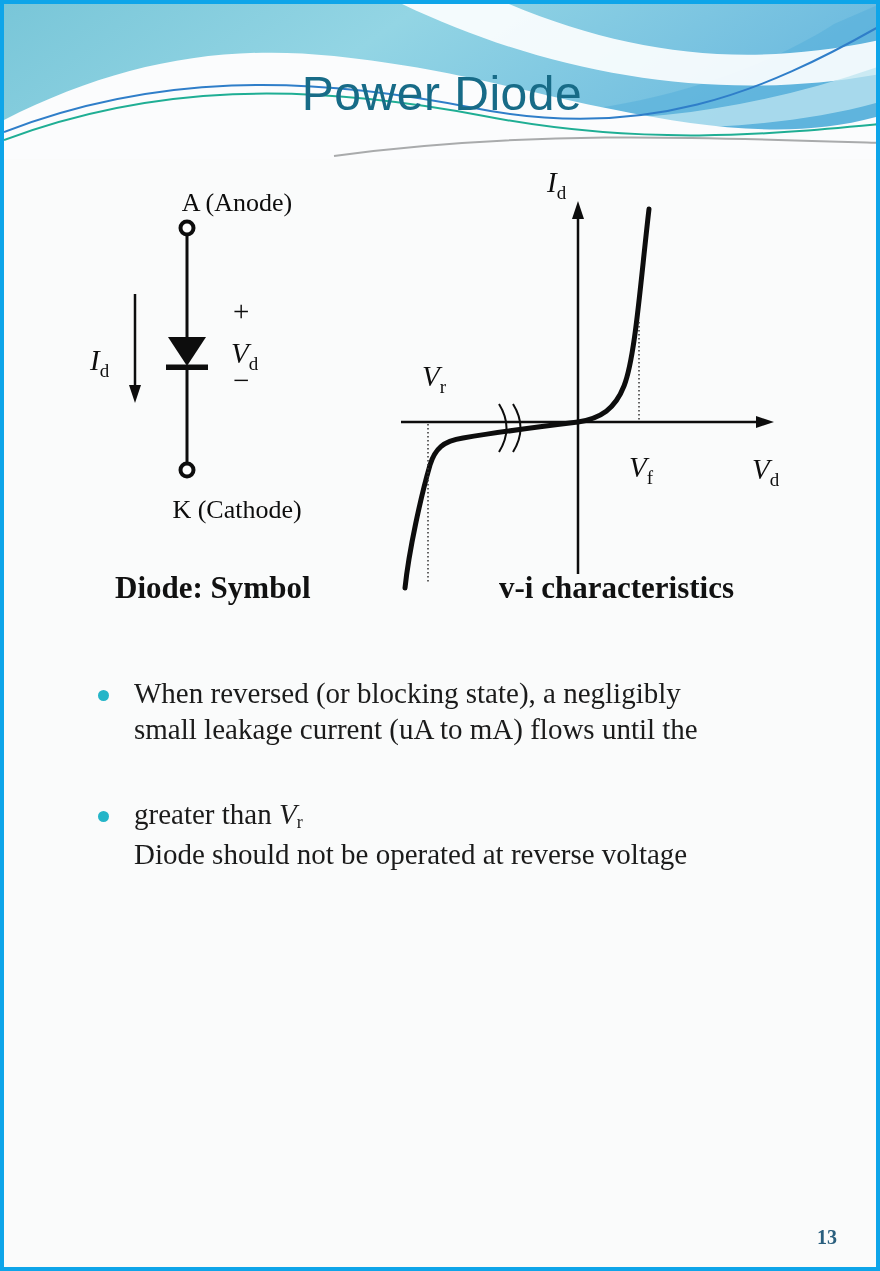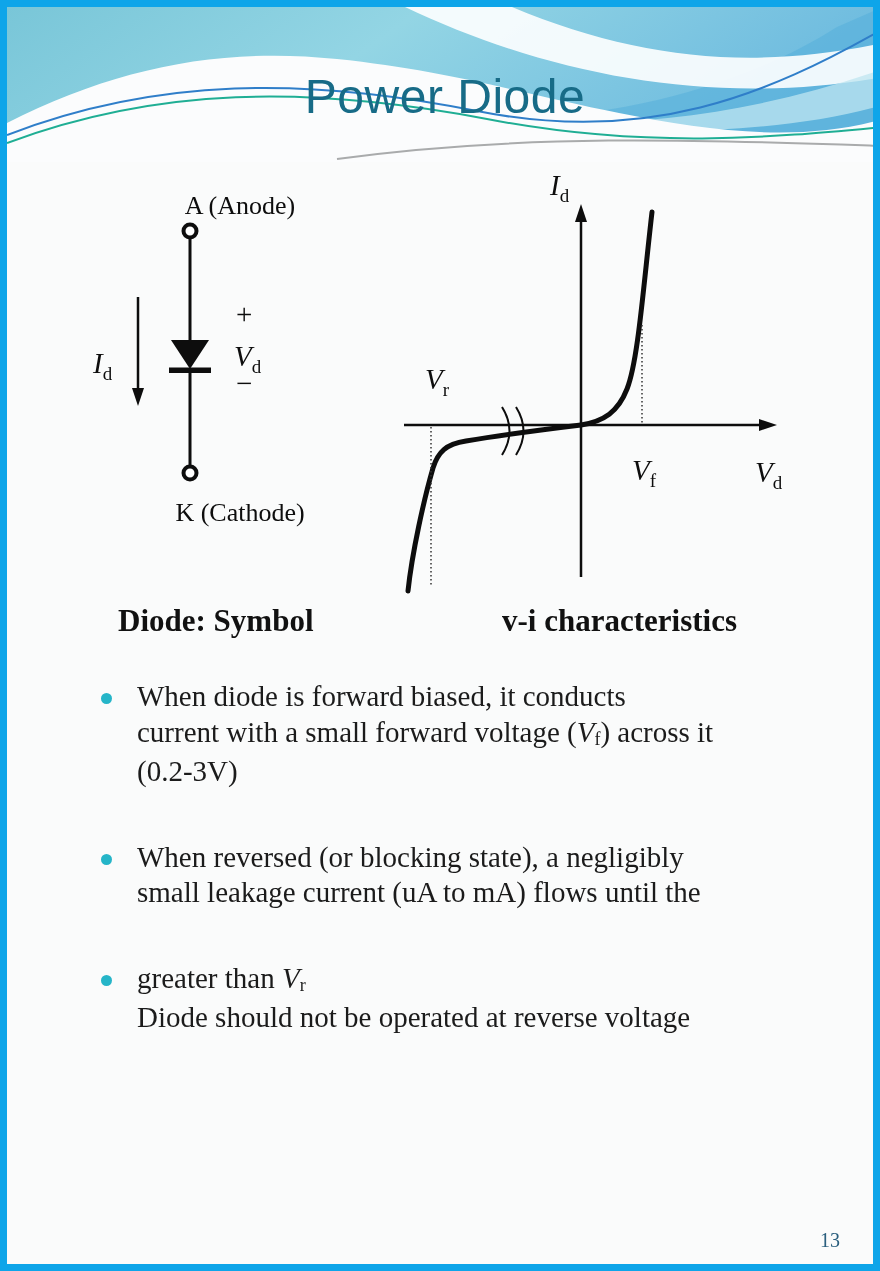--- a/index.html
+++ b/index.html
@@ -1,57 +1,57 @@
 <!DOCTYPE html>
 <html><head>
 <meta charset="utf-8">
 <style>
   html,body { margin:0; padding:0; background:#e8e8e8; }
   .slide {
     position:relative;
     width:880px; height:1271px;
     margin:0 auto;
     background:#fafbfb;
-    border:7px solid #0ea5e9;
+    border:4px solid #0ea5e9;
     box-sizing:border-box;
     overflow:hidden;
     font-family:"Liberation Serif", serif;
     color:#1b1b1b;
   }
   .header { position:absolute; top:0; left:0; width:876px; height:155px; }
   .title {
     position:absolute; top:62px; left:0; width:876px;
     text-align:center;
     font-family:"Liberation Sans", sans-serif;
     font-size:48px; color:#176b87; letter-spacing:0.5px;
   }
   .symbol-svg  { position:absolute; left:60px;  top:170px; }
   .graph-svg   { position:absolute; left:385px; top:148px; }
   .caption {
-    position:absolute; top:596px;
+    position:absolute; top:566px;
     font-size:31px; font-weight:bold; color:#111;
     white-space:nowrap;
   }
   .caption-symbol { left:111px; }
   .caption-vi     { left:495px; }
   .caption-vi .it { }
   .bullets { position:absolute; left:92px; top:672px; width:740px; }
   .bullet  { display:flex; margin-bottom:50px; }
   .dot {
     flex:0 0 auto;
     width:11px; height:11px; border-radius:50%;
     background:#25b5c8; margin:14px 25px 0 2px;
   }
   .btext { font-size:29px; line-height:35.5px; color:#1b1b1b; }
   .btext .line { white-space:nowrap; }
   .var { font-style:italic; }
   .sub { font-size:0.62em; position:relative; top:0.22em; }
   .page-number {
     position:absolute; left:813px; top:1222px;
-    font-size:20px; color:#2a5f7e;
+    font-size:20px; color:#2a5f7e;font-weight:bold;
   }
   svg text { font-family:"Liberation Serif", serif; fill:#0d0d0d; }
 </style>
 </head>
 <body>
 
 <div class="slide">
 
   <svg class="header" viewBox="0 0 876 155" width="876" height="155" preserveAspectRatio="none">
     <defs>
@@ -130,28 +130,20 @@
     <text x="363" y="327" font-size="29">
       <tspan font-style="italic">V</tspan><tspan font-size="19" dy="7">d</tspan>
     </text>
   </svg>
 
   <div class="caption caption-symbol">Diode: Symbol</div>
   <div class="caption caption-vi"><span class="it">v-i</span><span> characteristics</span></div>
 
   <div class="bullets">
 
-    <div class="bullet">
-      <span class="dot"></span>
-      <div class="btext">
-        <div class="line">When diode is forward biased, it conducts</div>
-        <div class="line"><span>current with a small forward voltage (</span><span class="var">V</span><span class="sub">f</span><span>) across it</span></div>
-        <div class="line">(0.2-3V)</div>
-      </div>
-    </div>
 
     <div class="bullet">
       <span class="dot"></span>
       <div class="btext">
         <div class="line">When reversed (or blocking state), a negligibly</div>
         <div class="line">small leakage current (uA to mA) flows until the</div>
       </div>
     </div>
 
     <div class="bullet">

